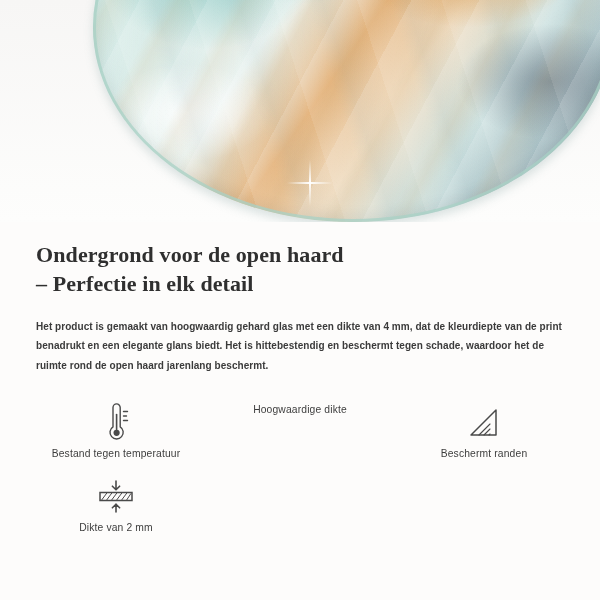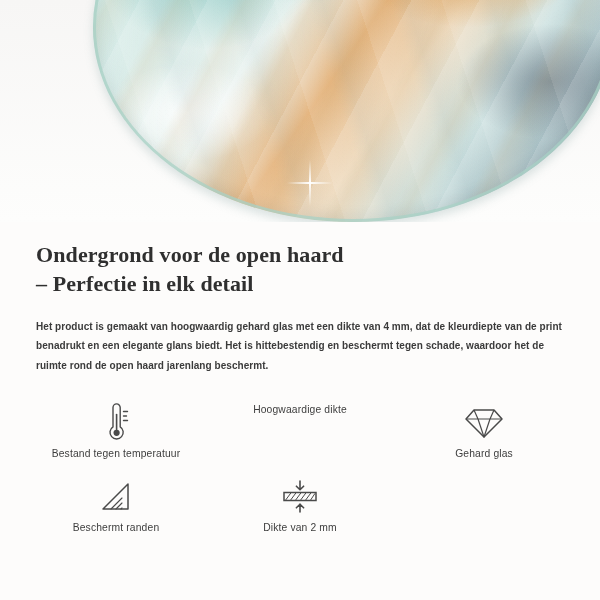--- a/index.html
+++ b/index.html
@@ -165,29 +165,20 @@
         </svg>
       </div>
       <div class="feature-label">Bestand tegen temperatuur</div>
     </div>
 
     <div class="feature">
       <div class="feature-label">Hoogwaardige dikte</div>
     </div>
 
 
-    <div class="feature">
-      <div class="feature-icon">
-        <svg width="42" height="38" viewBox="0 0 42 38">
-          <path d="M11 6h20l8 9-18 18L3 15z" fill="none" stroke="#4a4a4a" stroke-width="1.5" stroke-linejoin="round"></path>
-          <path d="M3 15h36M11 6l4 9-4 0M31 6l-4 9 4 0M15 15l6 18 6-18z" fill="none" stroke="#4a4a4a" stroke-width="1.2" stroke-linejoin="round"></path>
-        </svg>
-      </div>
-      <div class="feature-label">Gehard glas</div>
-    </div>
 
     <div class="feature">
       <div class="feature-icon">
         <svg width="38" height="38" viewBox="0 0 38 38">
           <path d="M6 31 L31 6 L31 31 Z" fill="none" stroke="#4a4a4a" stroke-width="1.5" stroke-linejoin="round"></path>
           <path d="M14 31l11-11M19 31l6-6M24 31l1-1" fill="none" stroke="#4a4a4a" stroke-width="1.1" stroke-linecap="round"></path>
         </svg>
       </div>
       <div class="feature-label">Beschermt randen</div>
     </div>

